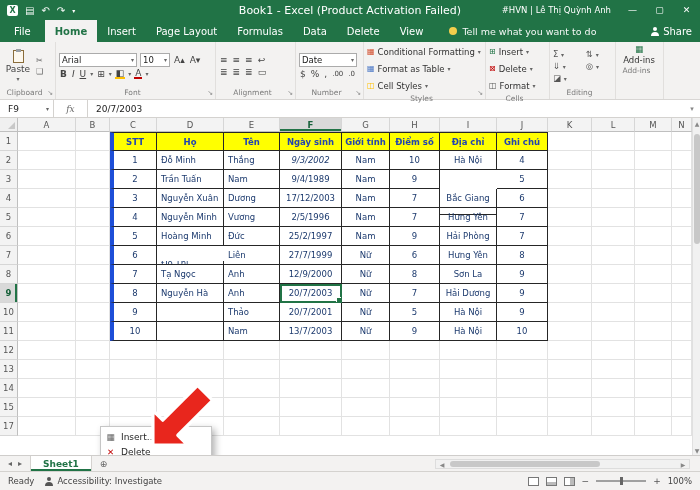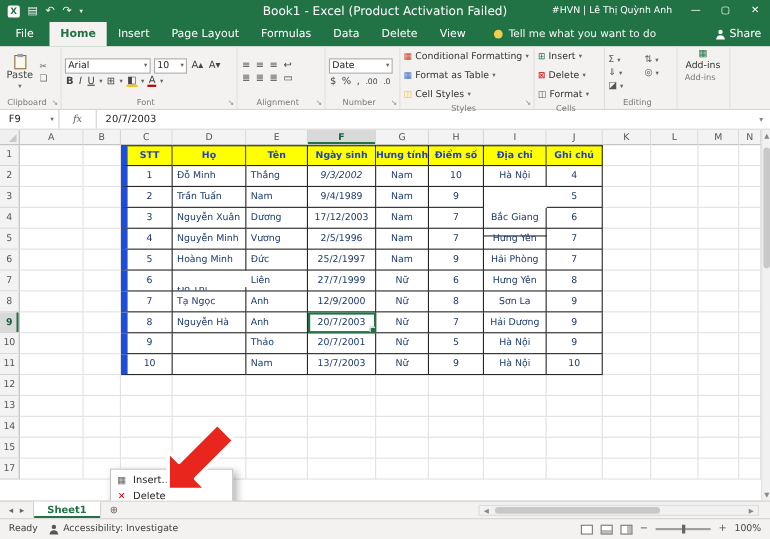--- a/index.html
+++ b/index.html
@@ -62,21 +62,21 @@
   .chrow { display:flex; height:14px; }
   .corner { width:18px; background:#f0f0f0; border-right:1px solid #bfbfbf; border-bottom:1px solid #bfbfbf; position:relative; }
   .corner:after { content:""; position:absolute; right:2px; bottom:2px; border-left:7px solid transparent; border-bottom:7px solid #c8c8c8; }
   .ch { background:#f3f3f3; border-right:1px solid #d6d6d6; border-bottom:1px solid #bfbfbf; display:flex; align-items:center; justify-content:center; font-size:8.5px; color:#555; }
   .ch.sel { background:#d9d9d9; color:#17613a; box-shadow:inset 0 -2px 0 #217346; font-weight:bold; }
   .grow { display:flex; height:19px; }
   .rh { width:18px; background:#f3f3f3; border-right:1px solid #bfbfbf; border-bottom:1px solid #d6d6d6; display:flex; align-items:center; justify-content:center; font-size:8.5px; color:#555; }
   .rh.sel { background:#d9d9d9; color:#17613a; box-shadow:inset -2px 0 0 #217346; font-weight:bold; }
   .gc { border-right:1px solid #e2e2e2; border-bottom:1px solid #e2e2e2; display:flex; align-items:center; justify-content:center; font-size:8.5px; white-space:nowrap; overflow:hidden; position:relative; }
   .tb { border-right:1px solid #262626; border-bottom:1px solid #262626; color:#1c3a6e; }
-  .tb.cl { border-left:6px solid #1d4ed8; }
+  .tb.cl { border-left:4px solid #1d4ed8; }
   .tb.ct { border-top:1px solid #262626; }
   .tb.th { background:#ffff00; color:#2144b0; font-weight:bold; }
   .tb.al { justify-content:flex-start; padding-left:4px; }
   .selcell { outline:2px solid #217346; outline-offset:-2px; z-index:5; }
   .selcell:after { content:""; position:absolute; right:0; bottom:0; width:4px; height:4px; background:#217346; border-top:1px solid #fff; border-left:1px solid #fff; }
   .vscroll { position:absolute; right:0; top:0; width:8px; height:100%; background:#f1f1f1; border-left:1px solid #e0e0e0; }
   .vthumb { position:absolute; left:1px; top:16px; width:6px; height:110px; background:#c8c8c8; border-radius:3px; }
   .varrow { position:absolute; left:0; width:8px; height:10px; color:#888; font-size:6px; display:flex; align-items:center; justify-content:center; }
   
   .cmenu { position:absolute; left:100px; top:308px; width:112px; background:#fff; border:1px solid #c6c6c6; box-shadow:3px 3px 7px rgba(0,0,0,.3); padding:2px 0; z-index:20; }
@@ -334,21 +334,21 @@
     </div>
     <div id="grid-body">
         <div class="grow">
           <div class="rh">1</div>
           <div class="gc" style="width: 58px;"></div>
           <div class="gc" style="width: 34px;"></div>
           <div class="gc tb th ct cl" style="width: 47px;">STT</div>
           <div class="gc tb th ct" style="width: 67px;">Họ</div>
           <div class="gc tb th ct" style="width: 56px;">Tên</div>
           <div class="gc tb th ct" style="width: 62px;">Ngày sinh</div>
-          <div class="gc tb th ct" style="width: 48px;">Hưng tính</div>
+          <div class="gc tb th ct" style="width: 48px;">Giới tính</div>
           <div class="gc tb th ct" style="width: 50px;">Điểm số</div>
           <div class="gc tb th ct" style="width: 57px;">Địa chỉ</div>
           <div class="gc tb th ct" style="width: 51px;">Ghi chú</div>
           <div class="gc" style="width: 44px;"></div>
           <div class="gc" style="width: 43px;"></div>
           <div class="gc" style="width: 37px;"></div>
           <div class="gc" style="width: 20px;"></div>
         </div>
         <div class="grow">
           <div class="rh">2</div>

